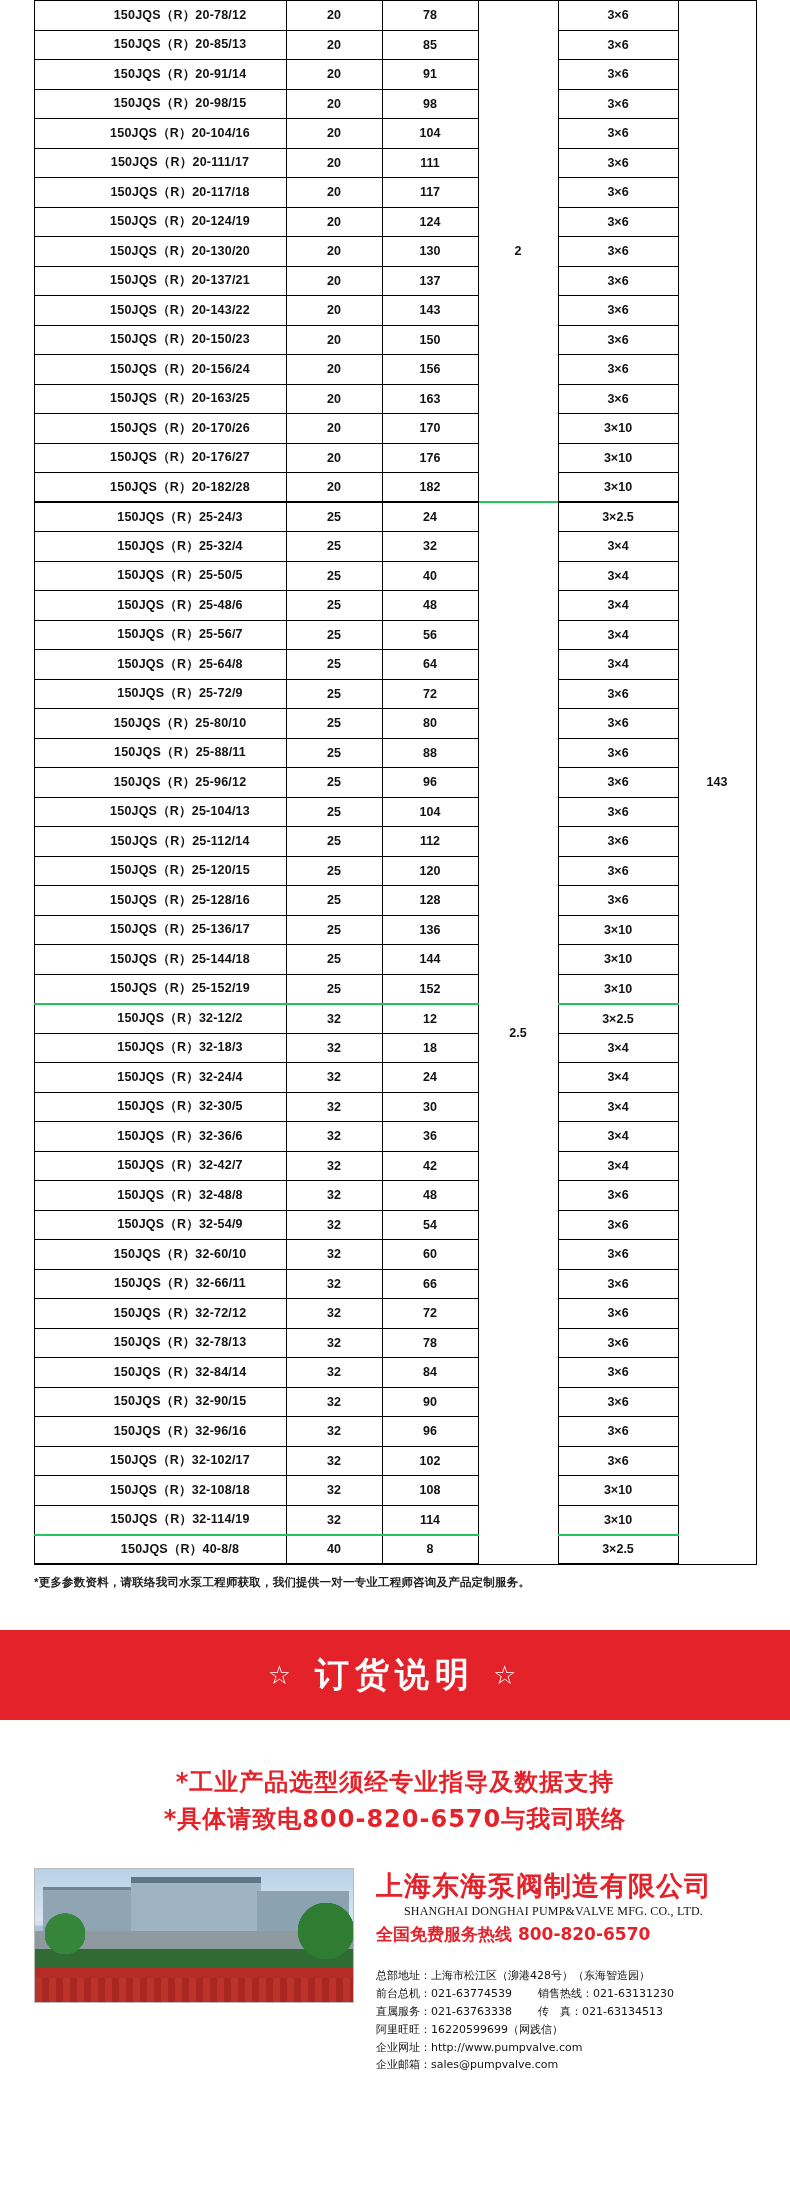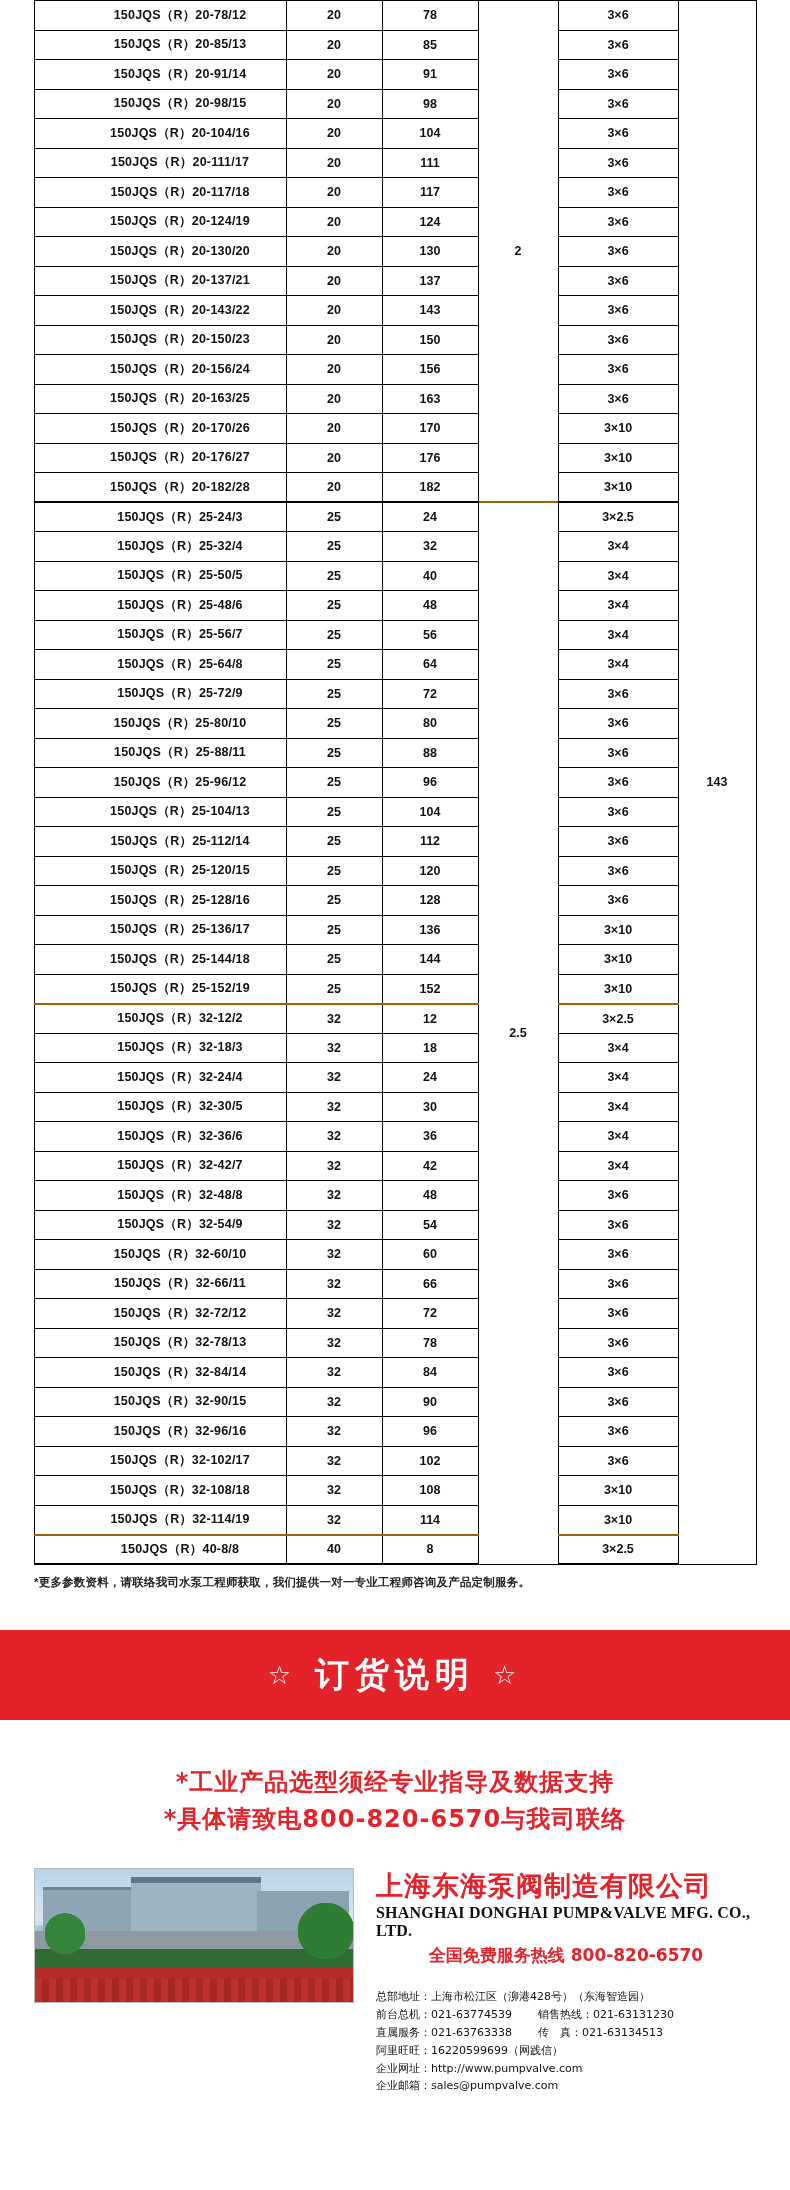--- a/index.html
+++ b/index.html
@@ -31,21 +31,21 @@
   }
   .col-model  { width: 252px; }
   .col-flow   { width: 96px; }
   .col-head   { width: 96px; }
   .col-eff    { width: 80px; }
   .col-cable  { width: 120px; }
   .col-weight { width: 78px; }
 
   .spec-table td.model { font-size: 12.5px; letter-spacing: 0.2px; padding-left: 40px; }
   .spec-table tr.group-end td { border-bottom: 2px solid #000; }
-  .spec-table tr.group-start td { border-top: 2px solid #a16207; }
+  .spec-table tr.group-start td { border-top: 2px solid #22c55e; }
 
   
   .note {
     width: 722px;
     margin: 10px auto 0;
     font-size: 11.5px;
     color: #222;
     font-weight: bold;
     letter-spacing: 0.2px;
   }
@@ -122,27 +122,27 @@
     display:flex; align-items:center; justify-content:center; font-weight:bold; border-radius:2px;
   }
   .photo .sign .sign-text { color:#fff; font-size:15px; font-weight:bold; letter-spacing:2px; white-space:nowrap; font-family:"DejaVu Sans", sans-serif; }
 
   .company { flex: 1 1 auto; padding-top: 2px; }
   .company .cn-name {
     color: #e4222a; font-size: 27px; font-weight: bold; letter-spacing: 1px;
     font-family: "DejaVu Sans", sans-serif; line-height: 1.15;
   }
   .company .en-name {
-    color: #111; font-size: 16px; font-weight: bold; letter-spacing: .2px; margin-top: 3px;
+    color: #111; font-size: 12px; font-weight: normal; letter-spacing: .2px; margin-top: 3px;
     font-family: "Liberation Serif", serif;
+    margin-left: 28px;
   }
   .company .hotline {
     color: #e4222a; font-size: 17px; font-weight: bold; margin-top: 4px;
     font-family: "DejaVu Sans", sans-serif;
-    text-align: center;
   }
   .company .rows { margin-top: 21px; }
   .company .row {
     font-size: 11px; color: #111; line-height: 1.62; white-space: nowrap;
     font-family: "DejaVu Sans", sans-serif;
   }
   .company .row .seg { display: inline-block; }
   .company .row .seg2 { display: inline-block; margin-left: 26px; }
 </style>
 </head>

